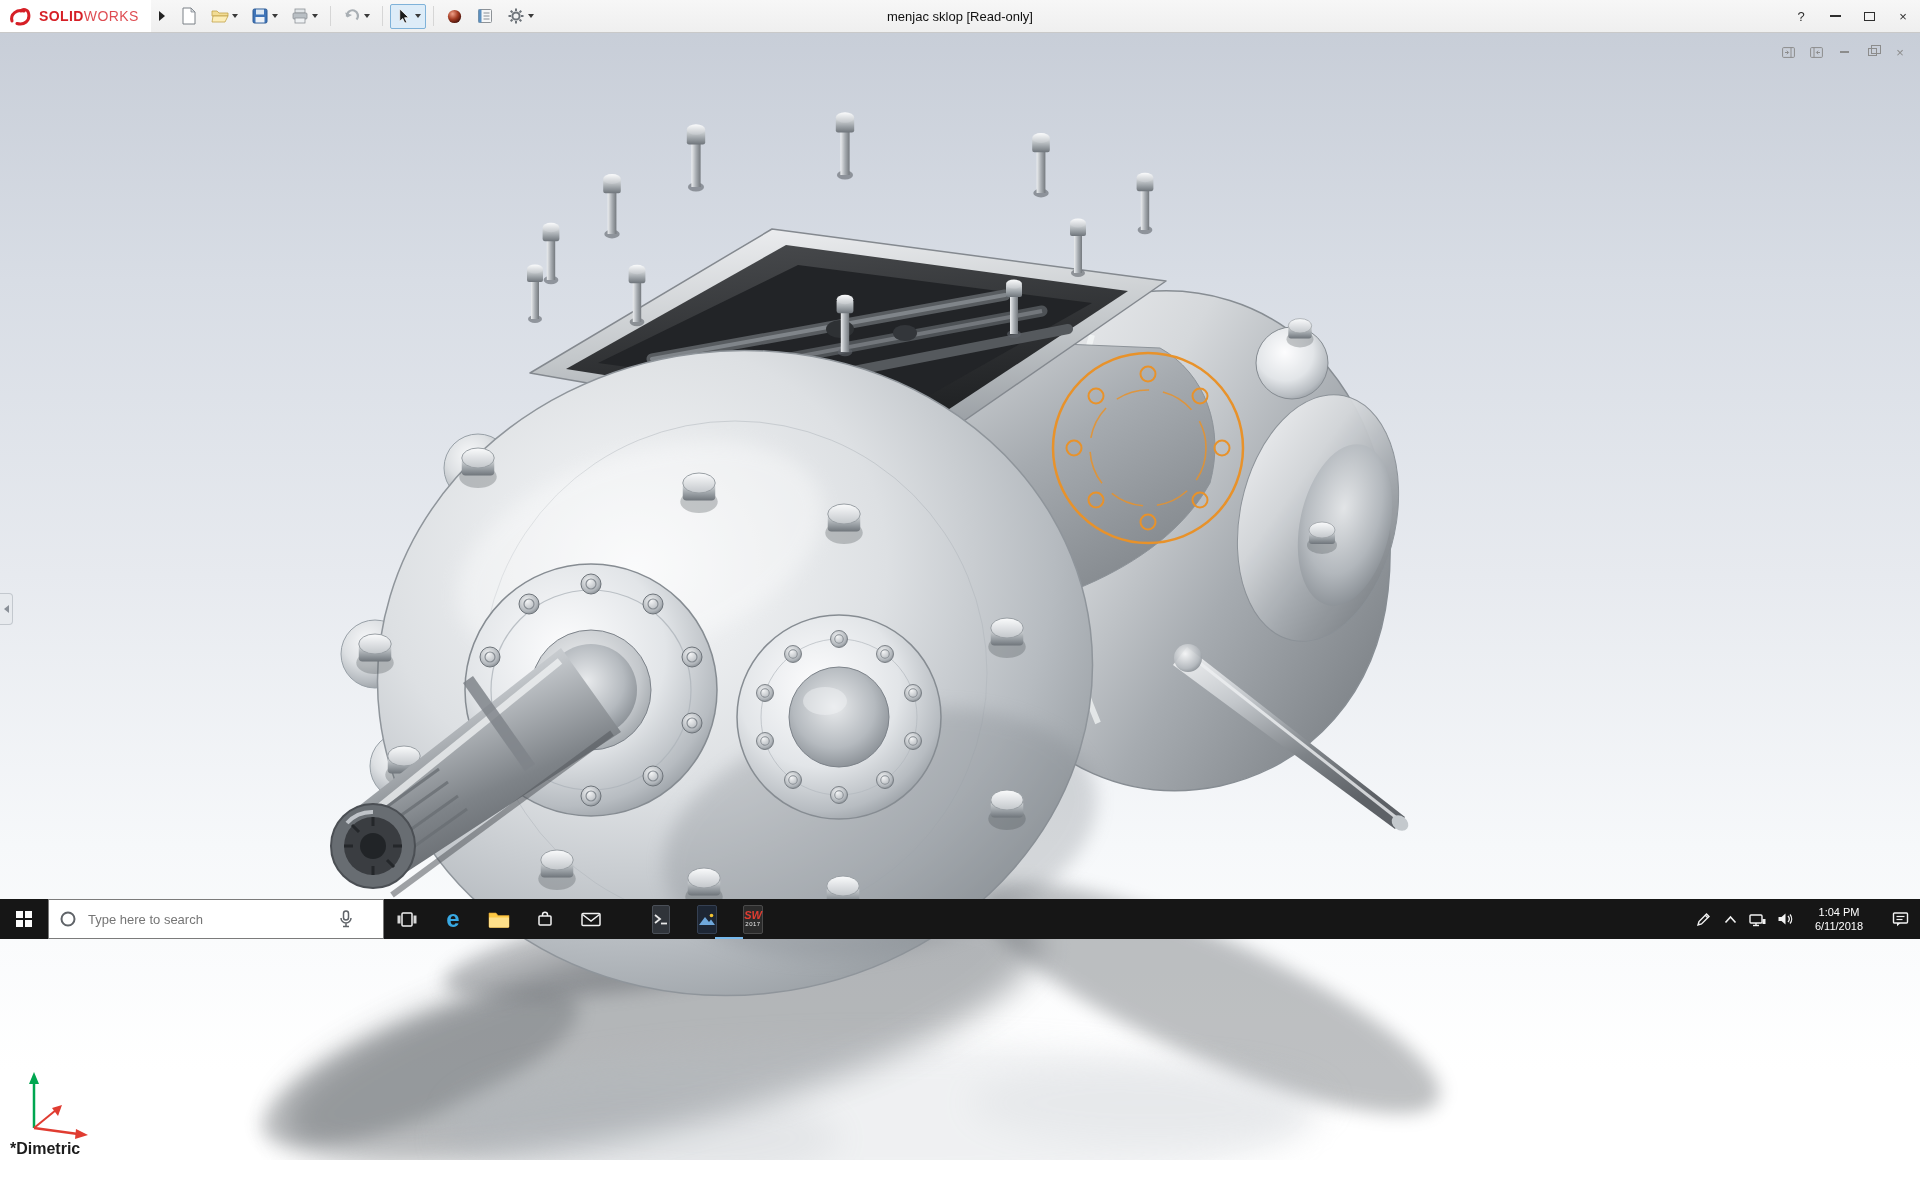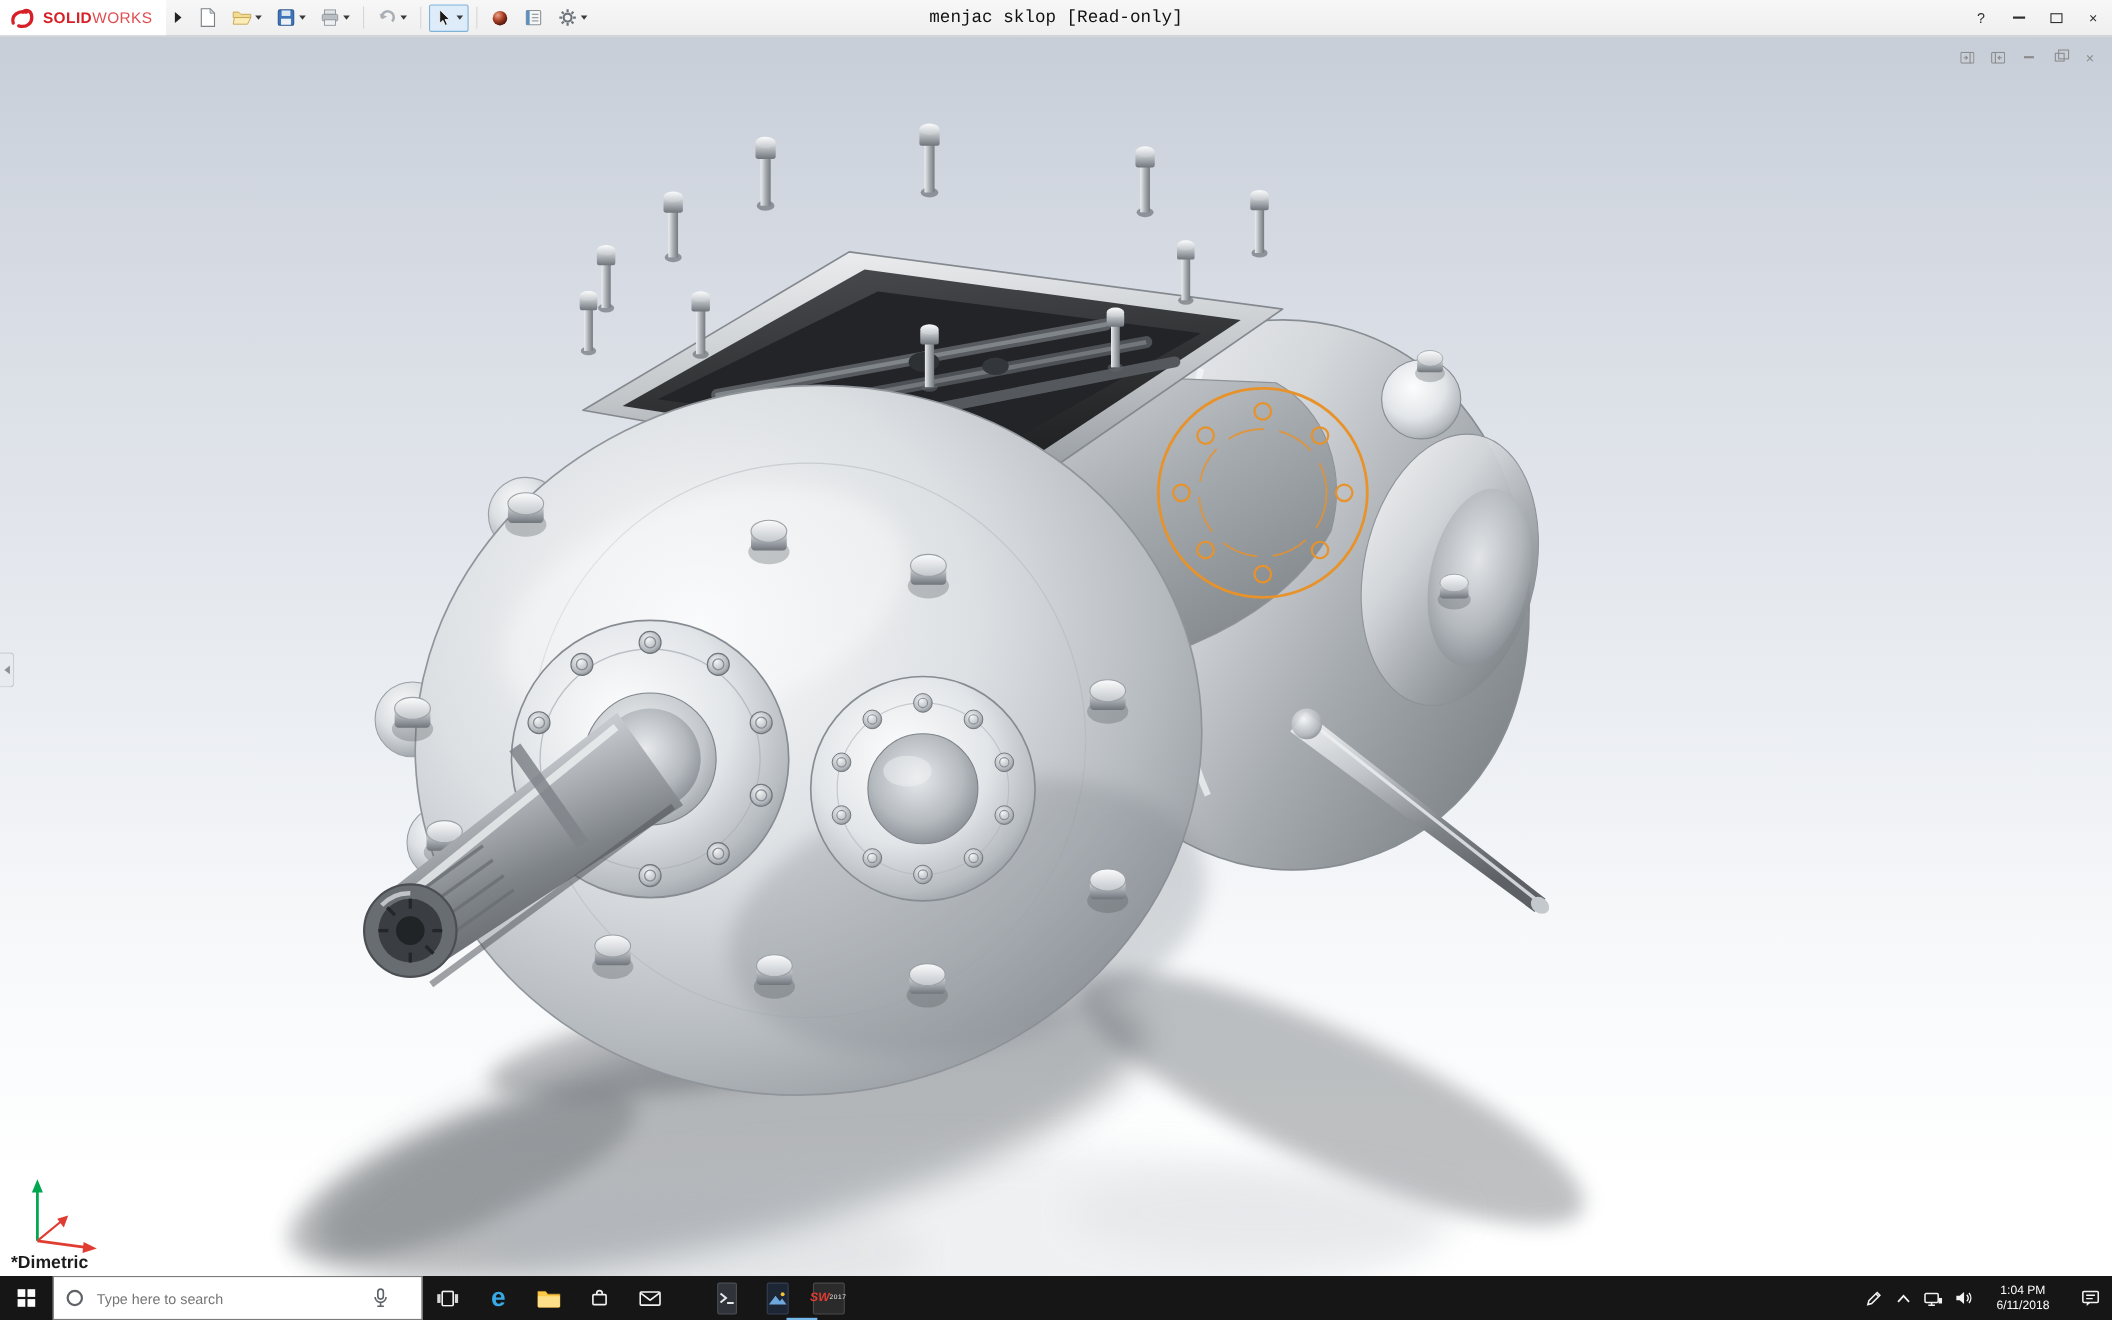--- a/index.html
+++ b/index.html
@@ -1,30 +1,30 @@
 <!DOCTYPE html>
 <html><head>
 <meta charset="utf-8">
 <style>
   html,body{margin:0;padding:0;}
   body{width:1920px;height:1200px;overflow:hidden;font-family:"Liberation Sans",sans-serif;-webkit-font-smoothing:antialiased;}
-  .screen{position:relative;width:1920px;height:1200px;background:#fff;}
+  .screen{position:relative;width:1920px;height:939px;background:#fff;}
 
   
   .titlebar{position:absolute;top:0;left:0;right:0;height:32px;background:linear-gradient(#f7f7f7,#efefef);border-bottom:1px solid #c9c9c9;display:flex;align-items:center;z-index:30;}
   .brand{height:100%;background:#fff;display:flex;align-items:center;padding:0 12px 0 8px;gap:5px;}
   .brand-text{font-size:14px;letter-spacing:.4px;color:#d61f26;font-weight:700;white-space:nowrap;}
   .brand-light{font-weight:400;opacity:.8;}
   .flyout{width:0;height:0;border-top:5px solid transparent;border-bottom:5px solid transparent;border-left:6px solid #222;margin:0 10px 0 8px;}
   .qat{display:flex;align-items:center;gap:3px;}
   .tb-btn{display:flex;align-items:center;gap:2px;padding:3px 4px;border:1px solid transparent;border-radius:2px;}
   .tb-btn.active{border:1px solid #7fb2d9;background:#ddecf8;}
   .caret{width:0;height:0;border-left:3.5px solid transparent;border-right:3.5px solid transparent;border-top:4px solid #3a3a3a;margin-left:1px;}
   .sep{width:1px;height:20px;background:#d6d6d6;margin:0 4px;}
-  .app-title{position:absolute;left:50%;transform:translateX(-50%);font-size:16px;color:#111;white-space:nowrap;font-family:Liberation Mono, monospace;}
+  .app-title{position:absolute;left:50%;transform:translateX(-50%);font-size:13px;color:#111;white-space:nowrap;}
   .win-controls{margin-left:auto;display:flex;align-items:center;height:100%;}
   .wc{width:34px;height:100%;display:flex;align-items:center;justify-content:center;font-size:13px;color:#2e2e2e;}
   .ic-min{width:11px;height:2px;background:#2e2e2e;}
   .ic-max{width:11px;height:9px;border:1.5px solid #2e2e2e;box-sizing:border-box;}
 
   
   .viewport{position:absolute;top:33px;left:0;width:1920px;height:1127px;
     background:linear-gradient(180deg,#c8ced8 0%,#d8dde5 22%,#e7eaef 48%,#f6f8fa 72%,#ffffff 92%);}
   .model-svg{position:absolute;inset:0;}
   .doc-controls{position:absolute;top:12px;right:12px;display:flex;align-items:center;gap:12px;z-index:5;}
@@ -39,21 +39,21 @@
 
   
   .taskbar{position:absolute;bottom:0;left:0;width:1920px;height:40px;background:#161616;display:flex;align-items:stretch;z-index:40;}
   .tb-start{width:48px;display:flex;align-items:center;justify-content:center;}
   .winlogo{display:grid;grid-template-columns:7px 7px;grid-template-rows:7px 7px;gap:1.5px;}
   .winlogo b{background:#fdfdfd;}
   .search{width:336px;background:#ffffff;border:1px solid #7b7b7b;box-sizing:border-box;display:flex;align-items:center;padding:0 10px;gap:9px;}
   .search input{border:none;outline:none;background:transparent;font-size:13px;color:#333;width:240px;font-family:"Liberation Sans",sans-serif;}
   .tb-app{position:relative;width:46px;display:flex;align-items:center;justify-content:center;}
   .tb-app.running::after{content:"";position:absolute;bottom:0;left:9px;right:9px;height:2px;background:#76b9ed;}
-  .tile{width:27px;height:27px;border-radius:2px;display:flex;flex-direction:row;align-items:center;justify-content:center;margin-left:48px;}
+  .tile{width:27px;height:27px;border-radius:2px;display:flex;flex-direction:column;align-items:center;justify-content:center;margin-left:48px;}
   .tile-dark{background:#30343a;border:1px solid #4a4f57;}
   .tile-navy{background:#1d2634;border:1px solid #354052;}
   .tile-sw{background:#2b2b2b;border:1px solid #4a4a4a;}
   .sw-mark{color:#e03c31;font-weight:700;font-style:italic;font-size:11px;line-height:11px;}
   .sw-year{color:#e9e9e9;font-size:6px;line-height:7px;letter-spacing:.5px;}
   .edge-e{color:#38a9e4;font-size:24px;font-weight:700;line-height:24px;}
   .tray{margin-left:auto;display:flex;align-items:stretch;justify-content:flex-end;}
   .tray-ic{width:27px;display:flex;align-items:center;justify-content:center;}
   .clock{width:82px;display:flex;flex-direction:column;align-items:center;justify-content:center;color:#fff;font-size:11px;line-height:1.3;}
 </style>

